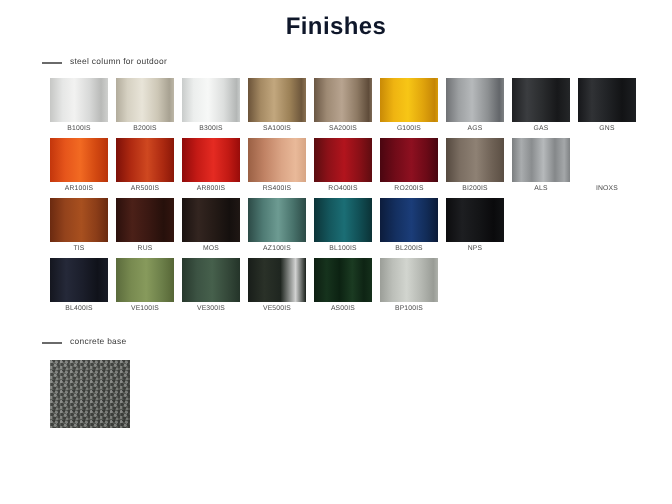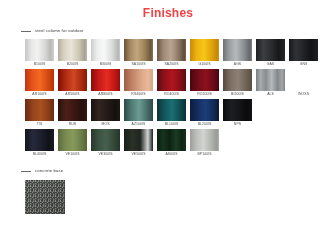--- a/index.html
+++ b/index.html
@@ -9,21 +9,21 @@
     font-family:"Liberation Sans","DejaVu Sans",sans-serif;
     overflow:hidden;
     position:relative;
   }
   #page{width:336px;height:252px;position:relative;box-sizing:border-box;}
 
   .page-title{
     text-align:center;
     font-size:12px;
     font-weight:bold;
-    color:#ef4444;
+    color:#0f172a;
     letter-spacing:.2px;
     padding-top:6px;
     line-height:14px;
   }
 
   .section{margin-top:6px;}
   .section-head{
     display:flex;
     align-items:center;
     gap:4px;

